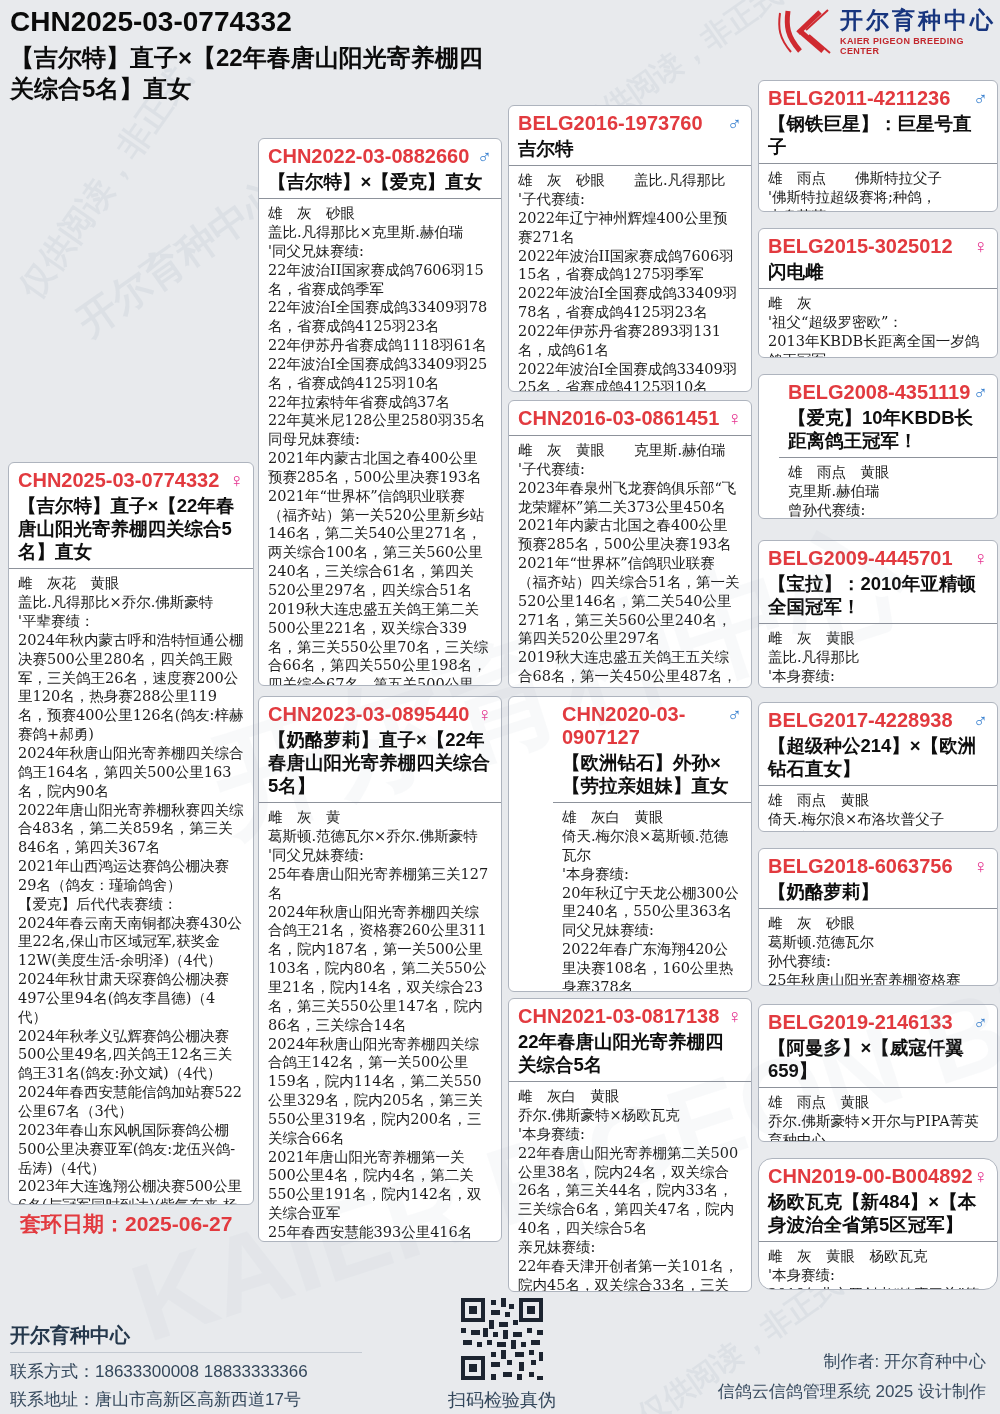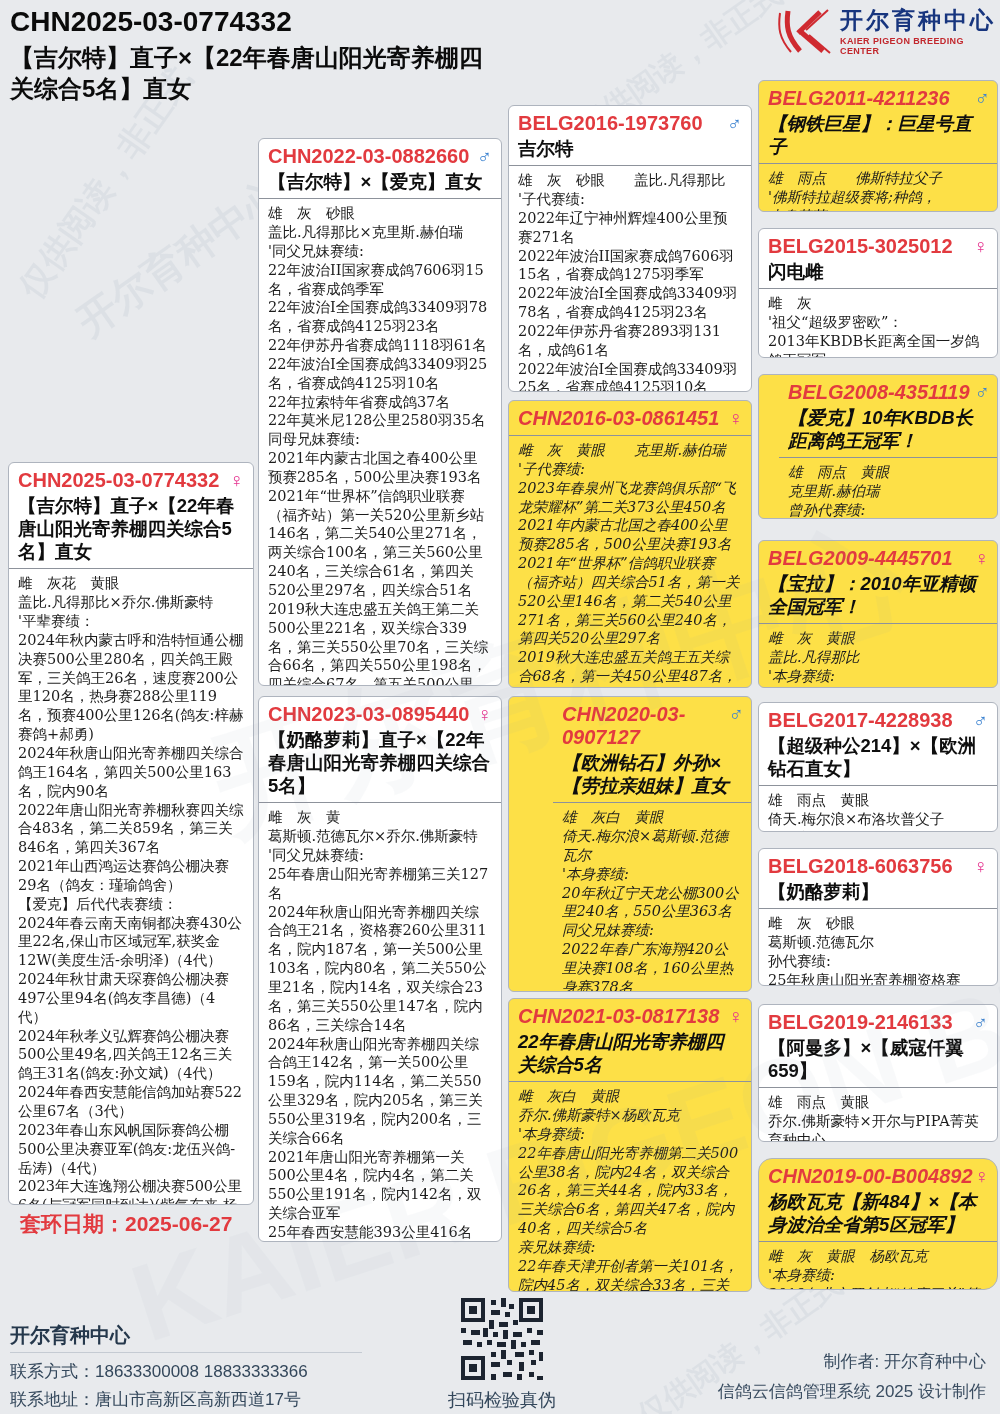--- a/index.html
+++ b/index.html
@@ -14,21 +14,21 @@
   .hdr-title{position:absolute;left:10px;top:42px;width:478px;font-size:24px;font-weight:bold;
              color:#0b0b0b;line-height:1.30;z-index:10;}
   
   .logo{position:absolute;left:776px;top:8px;display:flex;align-items:flex-start;gap:8px;z-index:10;}
   .logo-text{display:flex;flex-direction:column;}
   .logo-cn{font-size:23px;font-weight:bold;color:#17357e;letter-spacing:3px;line-height:1.1;}
   .logo-en{font-size:9px;font-weight:bold;color:#c2272d;letter-spacing:.4px;margin-top:3px;}
   
   .card{position:absolute;background:#ffffff;border:1px solid #aeb4be;border-radius:6px;
         overflow:hidden;z-index:10;box-sizing:border-box;}
-  .card.pink{background:#fde047;font-style:italic;}
+  .card.pink{background:#ffffff;}
   .card-head{padding:6px 9px 5px;border-bottom:1px solid #8d929b;}
   .ring-row{display:flex;justify-content:space-between;align-items:baseline;}
   .ring{color:#e23a3f;font-weight:bold;font-size:20px;}
   .sex{font-size:20px;font-weight:bold;line-height:1;}
   .sex.male{color:#3b82d0;}
   .sex.female{color:#e5308e;}
   .card-title{font-weight:bold;font-size:18.5px;line-height:1.25;color:#0e0e0e;margin-top:2px;}
   .card-body{padding:5px 9px 8px;font-family:"DejaVu Serif",serif;font-size:14.5px;
              line-height:1.3;color:#1c1c1c;white-space:pre-line;}
   

